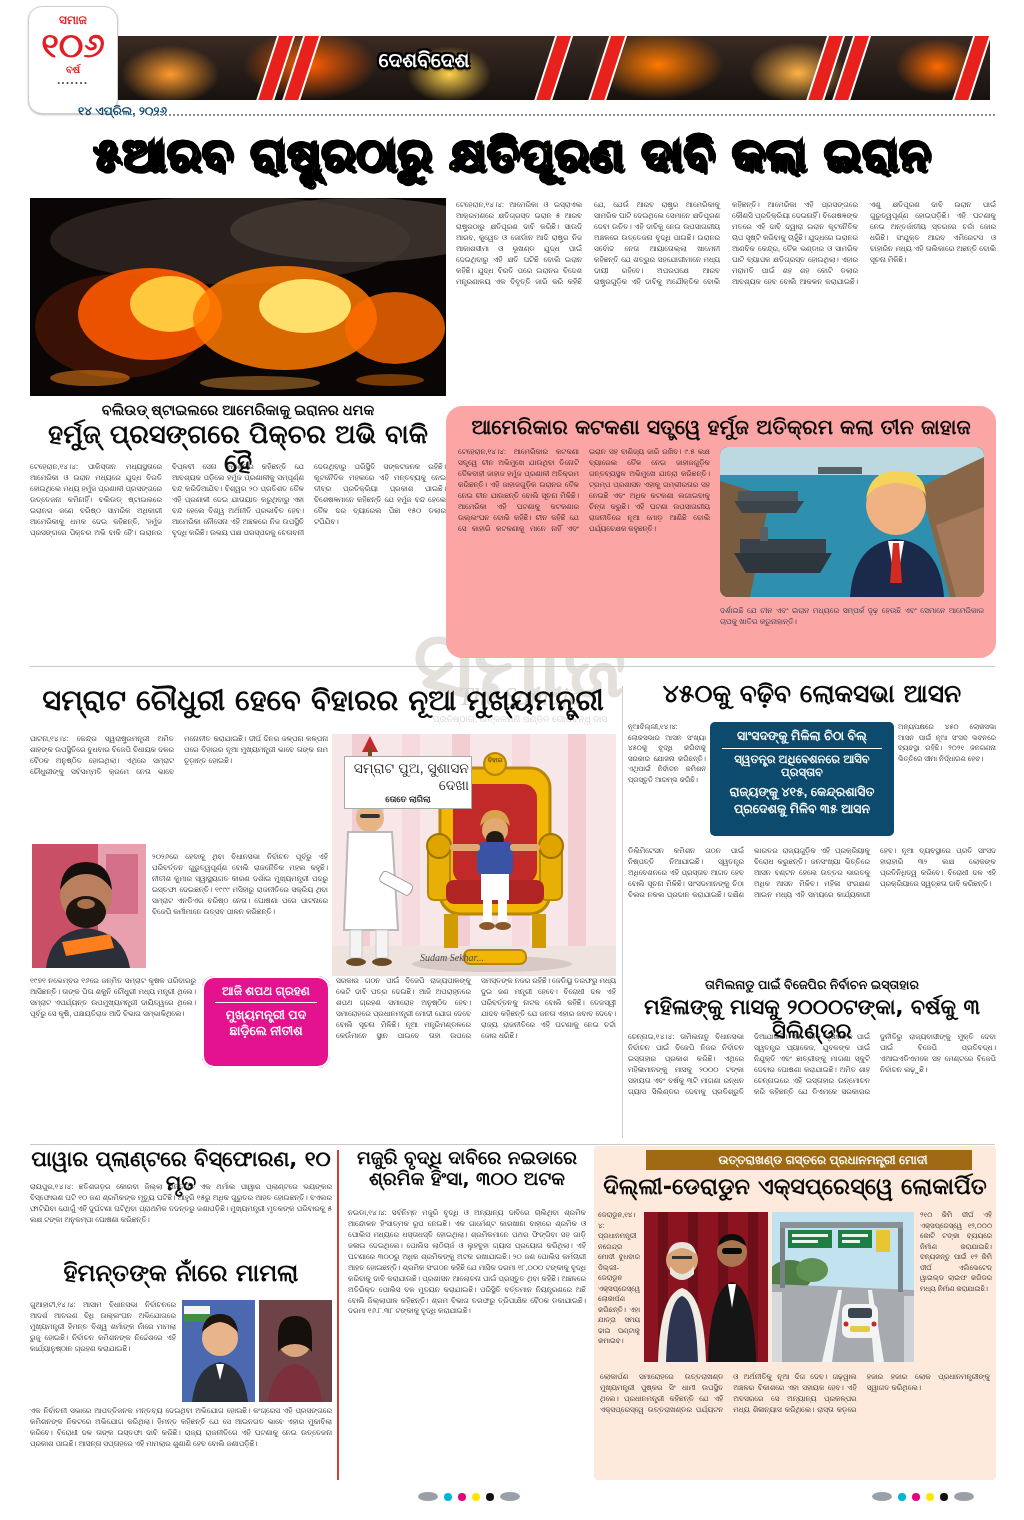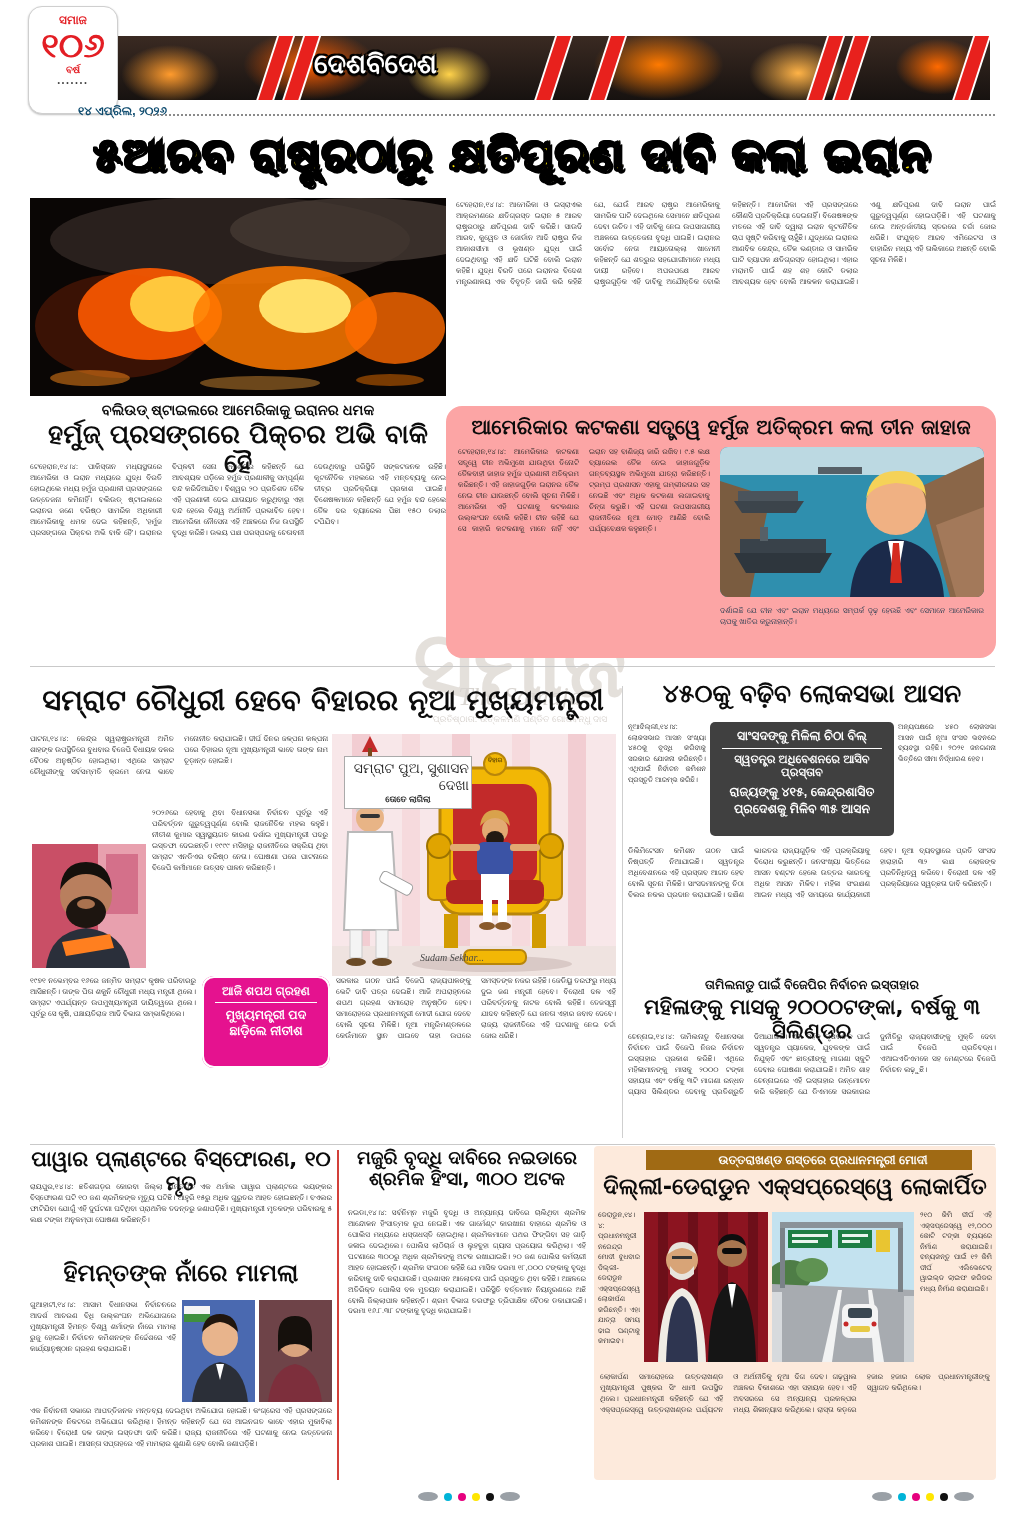--- a/index.html
+++ b/index.html
@@ -19,27 +19,27 @@
       radial-gradient(70px 42px at 6% 60%, #ff9b2d, rgba(0,0,0,0) 70%),
       radial-gradient(95px 50px at 22% 45%, #ff5e00, rgba(0,0,0,0) 70%),
       radial-gradient(60px 40px at 38% 60%, #ffd24a, rgba(0,0,0,0) 70%),
       radial-gradient(90px 48px at 62% 45%, #ff7a00, rgba(0,0,0,0) 72%),
       radial-gradient(70px 44px at 78% 58%, #ffb347, rgba(0,0,0,0) 70%),
       radial-gradient(60px 40px at 94% 48%, #ff6a00, rgba(0,0,0,0) 70%),
       linear-gradient(#3a2a22,#171210);
       overflow:hidden;}
   .rs{position:absolute;top:-8px;width:14px;height:84px;background:#e8211d;transform:skewX(-18deg);
       box-shadow:2px 0 0 #fff,-2px 0 0 #fff;}
-  .secLabel{font-size:27px;font-weight:800;color:#fff;text-align:left;font-family:"DejaVu Sans",sans-serif;
+  .secLabel{font-size:20px;font-weight:800;color:#fff;text-align:center;font-family:"DejaVu Sans",sans-serif;
       text-shadow:2px 2px 0 #000,-2px -2px 0 #000,2px -2px 0 #000,-2px 2px 0 #000,0 3px 2px #000;}
   .dotline{border-top:2px dotted #8a8a8a;height:0;}
   .logo{background:#fff;border:1px solid #cfcfcf;border-radius:14px;text-align:center;
         box-shadow:0 1px 2px rgba(0,0,0,.25);}
   .shipsBox{background:#fca5a5;border-radius:16px;}
-  .blueBox{background:#404040;border-radius:5px;color:#fff;text-align:center;font-weight:bold;padding:7px 6px;}
+  .blueBox{background:#0c4a6e;border-radius:5px;color:#fff;text-align:center;font-weight:bold;padding:7px 6px;}
   .pinkBox{background:#e5128f;border-radius:12px;color:#fff;text-align:center;font-weight:bold;padding:8px 5px;
            box-shadow:0 0 0 2px #fff inset;}
   .brownBar{background:#a06a14;color:#fff;font-weight:bold;text-align:center;font-size:12px;line-height:20px;}
   .peach{background:#fdeadc;border-radius:4px;}
   .wm{color:#cfc7bf;opacity:.55;text-align:center;z-index:0;}
   .caption{font-size:7.5px;line-height:1.45;color:#17344a;text-align:justify;}
   .regs{display:flex;align-items:center;gap:6px;}
   .regoval{width:20px;height:9px;border-radius:50%;background:#9aa0a6;}
   .regdot{width:8px;height:8px;border-radius:50%;}
   .z1{z-index:1;}
@@ -142,21 +142,21 @@
       <rect x="66" width="48" height="124" fill="#e8a0ae"></rect>
       <rect x="74" y="10" width="32" height="60" fill="#d4708a"></rect>
       <circle cx="54" cy="52" r="26" fill="#b97f5e"></circle>
       <path d="M28 46 Q30 18 54 18 Q78 18 80 46 Q70 30 54 30 Q38 30 28 46 Z" fill="#15100c"></path>
       <ellipse cx="54" cy="68" rx="20" ry="16" fill="#1d1510"></ellipse>
       <ellipse cx="54" cy="60" rx="9" ry="5" fill="#a9724f"></ellipse>
       <path d="M14 124 Q18 88 54 84 Q92 88 98 124 Z" fill="#2a2f3a"></path>
       <path d="M30 98 L78 90 L82 104 L34 112 Z" fill="#ff7f1f"></path>
     </svg>
   </div>
-  <div class="abs bd z1" style="left:152px;top:808px;width:176px;height:130px;">୨୦୨୬ରେ ହେବାକୁ ଥିବା ବିଧାନସଭା ନିର୍ବାଚନ ପୂର୍ବରୁ ଏହି ପରିବର୍ତ୍ତନ ଗୁରୁତ୍ୱପୂର୍ଣ୍ଣ ବୋଲି ରାଜନୈତିକ ମହଲ କହୁଛି। ନୀତୀଶ କୁମାର ସ୍ୱାସ୍ଥ୍ୟଗତ କାରଣ ଦର୍ଶାଇ ମୁଖ୍ୟମନ୍ତ୍ରୀ ପଦରୁ ଇସ୍ତଫା ଦେଇଛନ୍ତି। ୧୯୯୯ ମସିହାରୁ ରାଜନୀତିରେ ସକ୍ରିୟ ଥିବା ସମ୍ରାଟ ଏନଡିଏର ବରିଷ୍ଠ ନେତା। ଘୋଷଣା ପରେ ପାଟନାରେ ବିଜେପି କର୍ମୀମାନେ ଉତ୍ସବ ପାଳନ କରିଛନ୍ତି।</div>
+  <div class="abs bd z1" style="left:152px;top:852px;width:176px;height:130px;">୨୦୨୬ରେ ହେବାକୁ ଥିବା ବିଧାନସଭା ନିର୍ବାଚନ ପୂର୍ବରୁ ଏହି ପରିବର୍ତ୍ତନ ଗୁରୁତ୍ୱପୂର୍ଣ୍ଣ ବୋଲି ରାଜନୈତିକ ମହଲ କହୁଛି। ନୀତୀଶ କୁମାର ସ୍ୱାସ୍ଥ୍ୟଗତ କାରଣ ଦର୍ଶାଇ ମୁଖ୍ୟମନ୍ତ୍ରୀ ପଦରୁ ଇସ୍ତଫା ଦେଇଛନ୍ତି। ୧୯୯୯ ମସିହାରୁ ରାଜନୀତିରେ ସକ୍ରିୟ ଥିବା ସମ୍ରାଟ ଏନଡିଏର ବରିଷ୍ଠ ନେତା। ଘୋଷଣା ପରେ ପାଟନାରେ ବିଜେପି କର୍ମୀମାନେ ଉତ୍ସବ ପାଳନ କରିଛନ୍ତି।</div>
 
   <div class="abs z1" style="left:332px;top:734px;width:284px;height:242px;">
     <svg width="284" height="242" viewBox="0 0 284 242">
       <rect width="284" height="242" fill="#f8e7e9"></rect>
       <rect x="20" width="18" height="242" fill="#f2cdd2"></rect>
         <rect x="70" width="18" height="242" fill="#f6dadd"></rect>
       <rect x="120" width="18" height="242" fill="#f2cdd2"></rect>
         <rect x="180" width="18" height="242" fill="#f6dadd"></rect>
       <rect x="236" width="18" height="242" fill="#f2cdd2"></rect>
       <rect y="212" width="284" height="30" fill="#efe3e0"></rect>

